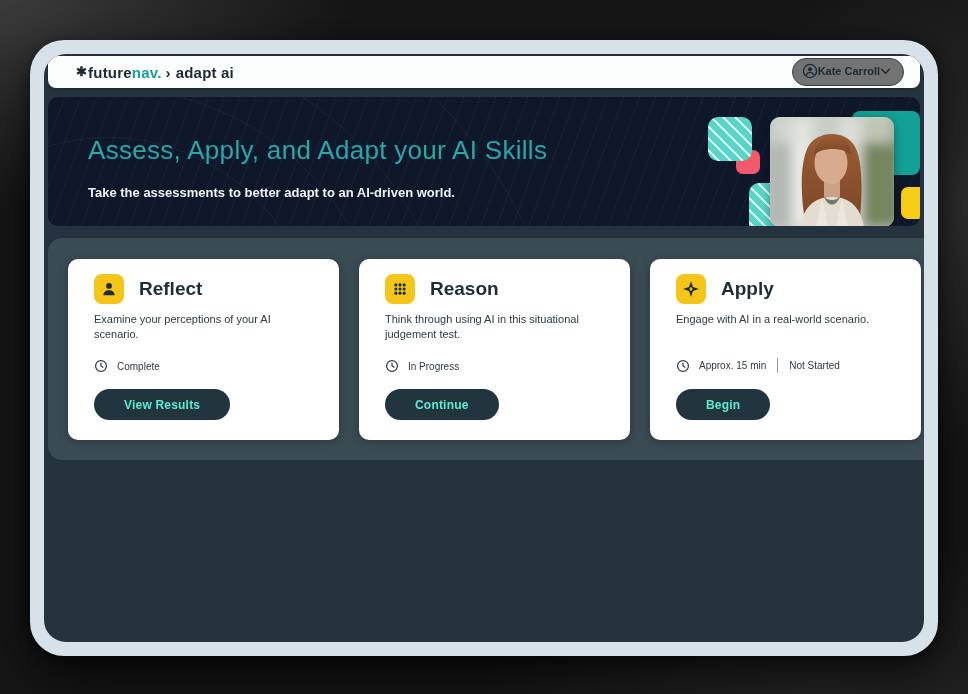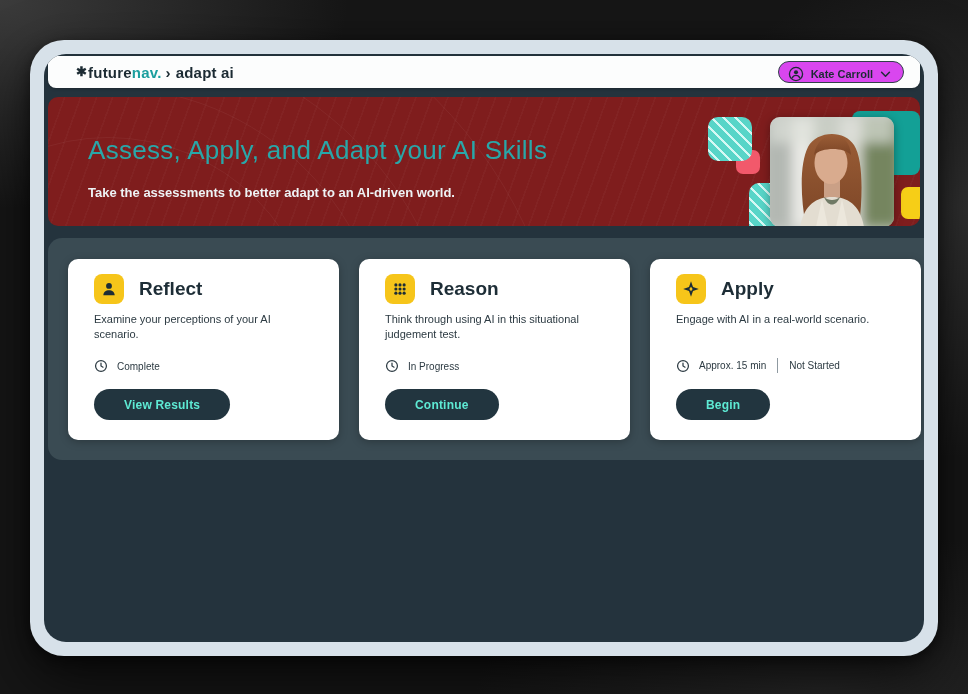--- a/index.html
+++ b/index.html
@@ -31,31 +31,31 @@
     background:#fcfdfd; border-radius:8px;
     display:flex; align-items:center; justify-content:space-between;
     padding:0 16px 0 28px;
     box-shadow:0 1px 3px rgba(0,0,0,.25);
   }
   .logo { display:flex; align-items:center; font-weight:bold; font-size:15px; color:#1c2b33; letter-spacing:.2px; cursor:pointer; }
   .logo .asterisk { font-size:13px; margin-right:1px; transform:translateY(-1px); }
   .logo .accent { color:#1b9e9e; }
   .logo .crumb-sep { margin:0 5px 0 4px; font-size:15px; }
   .user-menu {
-    display:flex; align-items:center; gap:7px;
+    display:flex; align-items:center; gap:0;
     border:1.2px solid #31404a; border-radius:14px;
-    padding:4px 12px 0 9px; cursor:pointer; background:#d946ef;
+    padding:4px 12px 6px 9px; cursor:pointer; background:#737373;
   }
   .user-menu .uname { font-size:11px; font-weight:bold; color:#1c2b33; }
   .user-menu svg { display:block; }
 
   
   .hero {
     position:absolute; left:4px; top:43px; width:872px; height:129px;
-    background:#7f1d1d; border-radius:10px; overflow:hidden;
+    background:#0f172a; border-radius:10px; overflow:hidden;
   }
   .hero .stripes {
     position:absolute; inset:0;
     background:repeating-linear-gradient(110deg, rgba(255,255,255,.028) 0 1.6px, transparent 1.6px 15px);
   }
   .hero .arc { position:absolute; border:1.5px solid rgba(255,255,255,.05); border-radius:50%; }
   .arc1 { width:420px; height:420px; left:-150px; top:40px; }
   .arc2 { width:560px; height:560px; left:-220px; top:-10px; }
   .arc3 { width:700px; height:700px; left:-290px; top:-60px; }
   .arc4 { width:900px; height:900px; left:-380px; top:-130px; }

